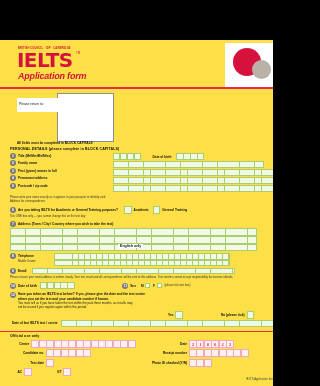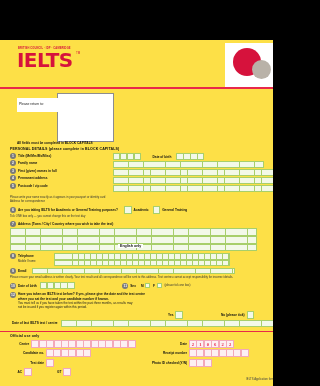--- a/index.html
+++ b/index.html
@@ -69,20 +69,21 @@
 </style>
 </head>
 <body>
 
 <div class="page">
 
   <div class="hdr">
     <div class="brandline">BRITISH COUNCIL · IDP · CAMBRIDGE</div>
     <div class="ielts">IELTS</div>
     <div class="tm">TM</div>
+    <div class="appform">Application form</div>
     <div class="logo">
       <div class="c1"></div>
       <div class="c2"></div>
     </div>
   </div>
   <div class="rule"></div>
 
   <div class="returnwrap">
     <div class="retbox"></div>
     <div class="retlabel">Please return to:</div>

